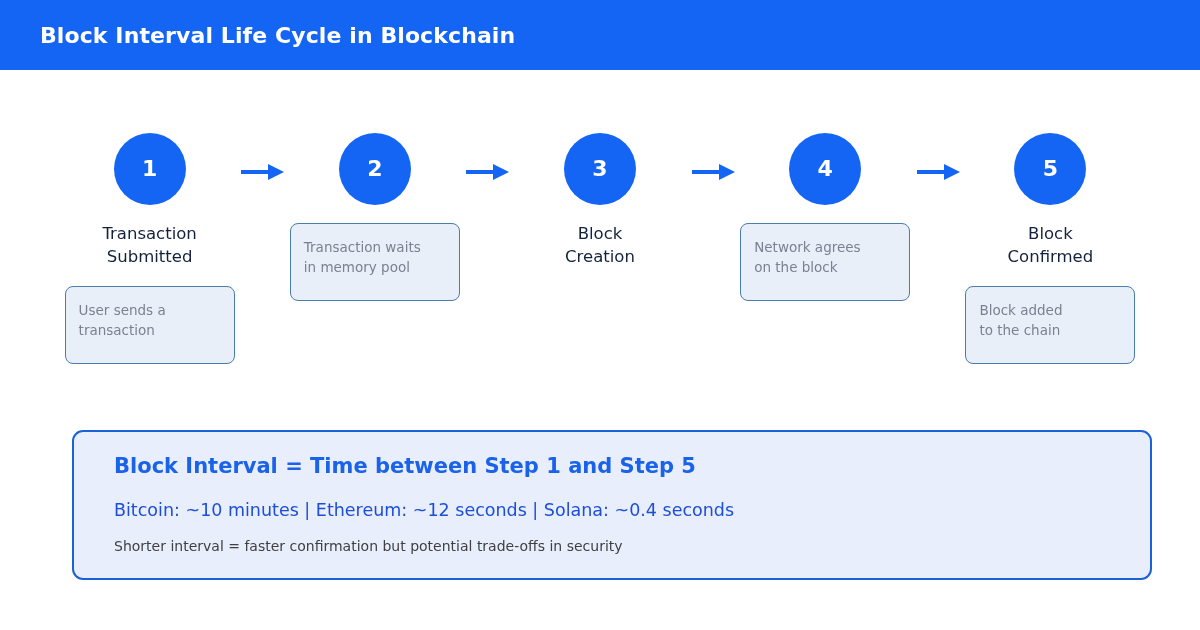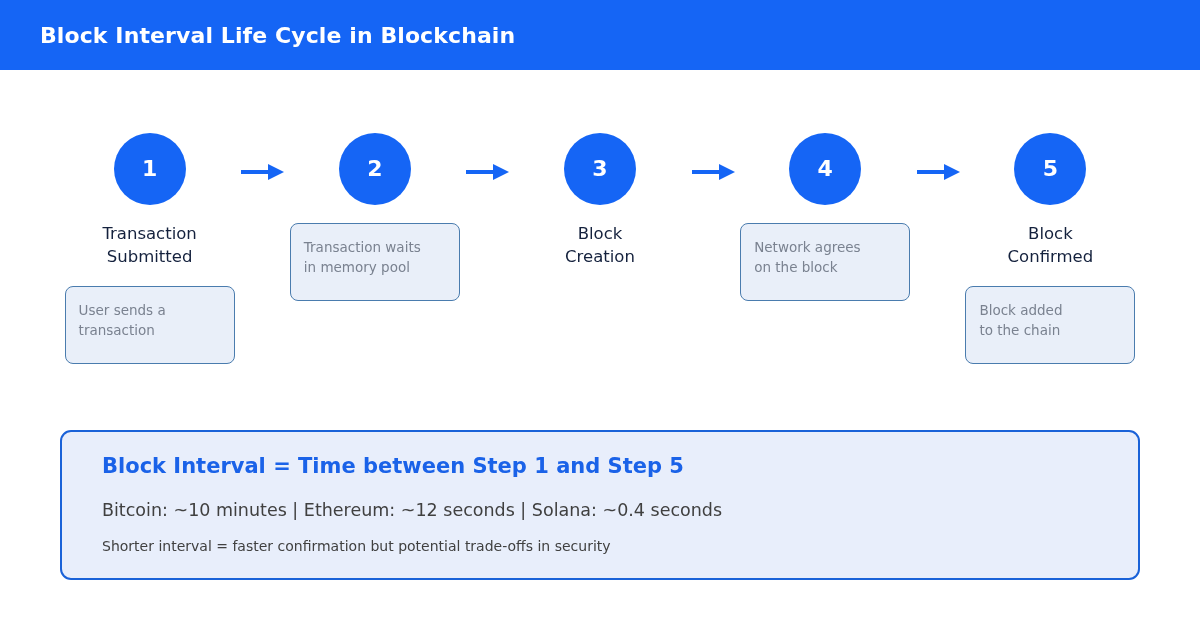--- a/index.html
+++ b/index.html
@@ -110,39 +110,39 @@
     display: flex;
     align-items: center;
     justify-content: center;
     flex: none;
   }
   .arrow svg { display: block; }
 
   
   .callout {
     position: absolute;
-    left: 60px;
+    left: 72px;
     top: 430px;
     width: 1080px;
     height: 150px;
     box-sizing: border-box;
     background: #e8eefb;
     border: 2.4px solid #1a62d8;
     border-radius: 11px;
     padding: 20px 0 0 40px;
   }
   .callout-title {
     color: #1a62e8;
     font-size: 21px;
     font-weight: bold;
     line-height: 28px;
   }
   .callout-metrics {
     margin-top: 18px;
-    color: #404040;
+    color: #1d4ed8;
     font-size: 17.5px;
     line-height: 24px;
   }
   .callout-note {
     margin-top: 15px;
     color: #404040;
     font-size: 14px;
     line-height: 19px;
   }
 </style>

